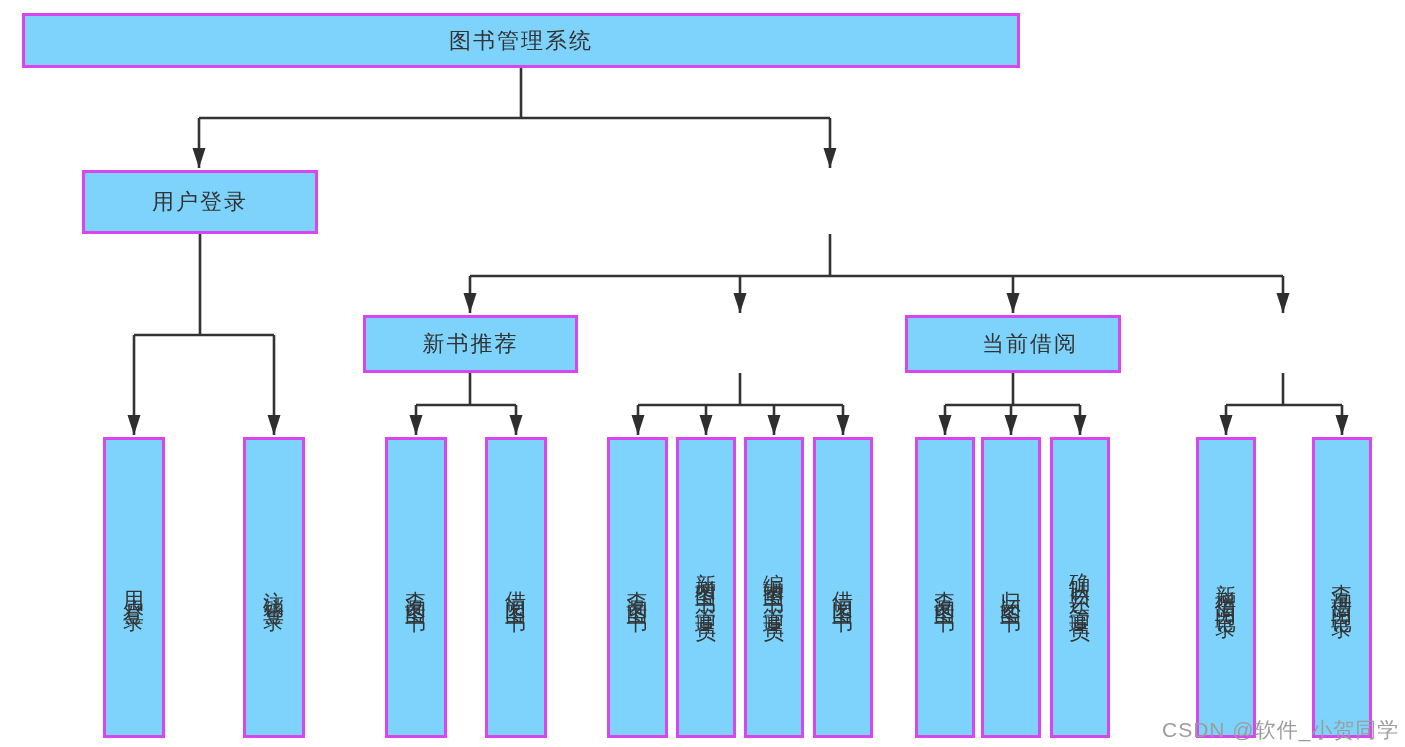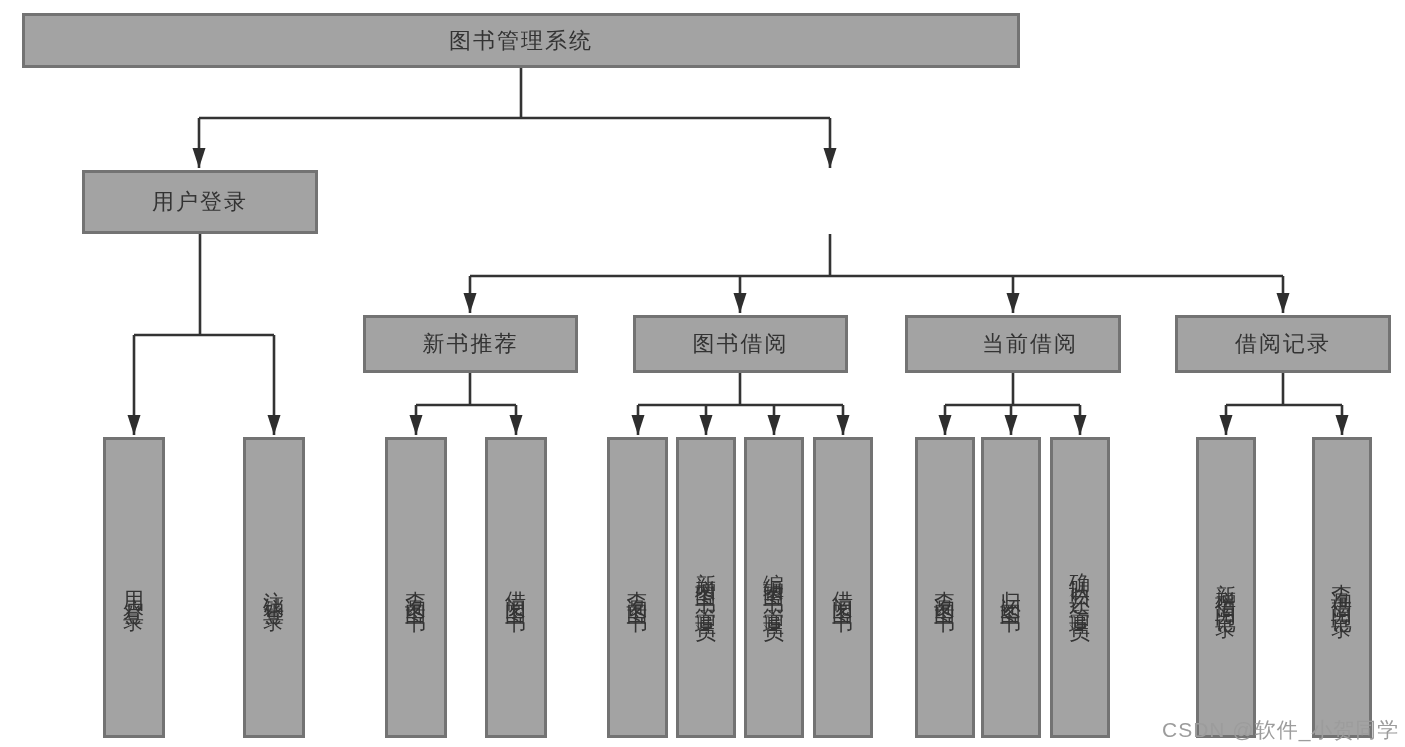--- a/index.html
+++ b/index.html
@@ -23,22 +23,22 @@
     height: 747px;
   }
   .cline {
     stroke: #333333;
     stroke-width: 2.6;
     fill: none;
   }
   .node {
     position: absolute;
     box-sizing: border-box;
-    background: #a3a3a3;
-    border: 3px solid #737373;
+    background: #7dd3fc;
+    border: 3px solid #d946ef;
     display: flex;
     align-items: center;
     justify-content: center;
     color: #333333;
   }
   .node.h { 
     font-size: 22px;
     letter-spacing: 2px;
   }
   .node.v { 
@@ -118,28 +118,22 @@
     <span>图书管理系统</span>
   </div>
 
   <div class="node h" style="left:82px; top:170px; width:236px; height:64px;">
     <span>用户登录</span>
   </div>
 
   <div class="node h" style="left:363px; top:315px; width:215px; height:58px;align-items:center;">
     <span>新书推荐</span>
   </div>
-  <div class="node h" style="left:633px; top:315px; width:215px; height:58px;">
-    <span>图书借阅</span>
-  </div>
   <div class="node h" style="left:905px; top:315px; width:216px; height:58px;padding-left:34px;">
     <span>当前借阅</span>
-  </div>
-  <div class="node h" style="left:1175px; top:315px; width:216px; height:58px;">
-    <span>借阅记录</span>
   </div>
 
   <div class="node v" style="left:103px; top:437px; width:62px; height:301px;">
     <span class="vtext">用户登录</span>
   </div>
   <div class="node v" style="left:243px; top:437px; width:62px; height:301px;">
     <span class="vtext">注销登录</span>
   </div>
 
   <div class="node v" style="left:385px; top:437px; width:62px; height:301px;">

